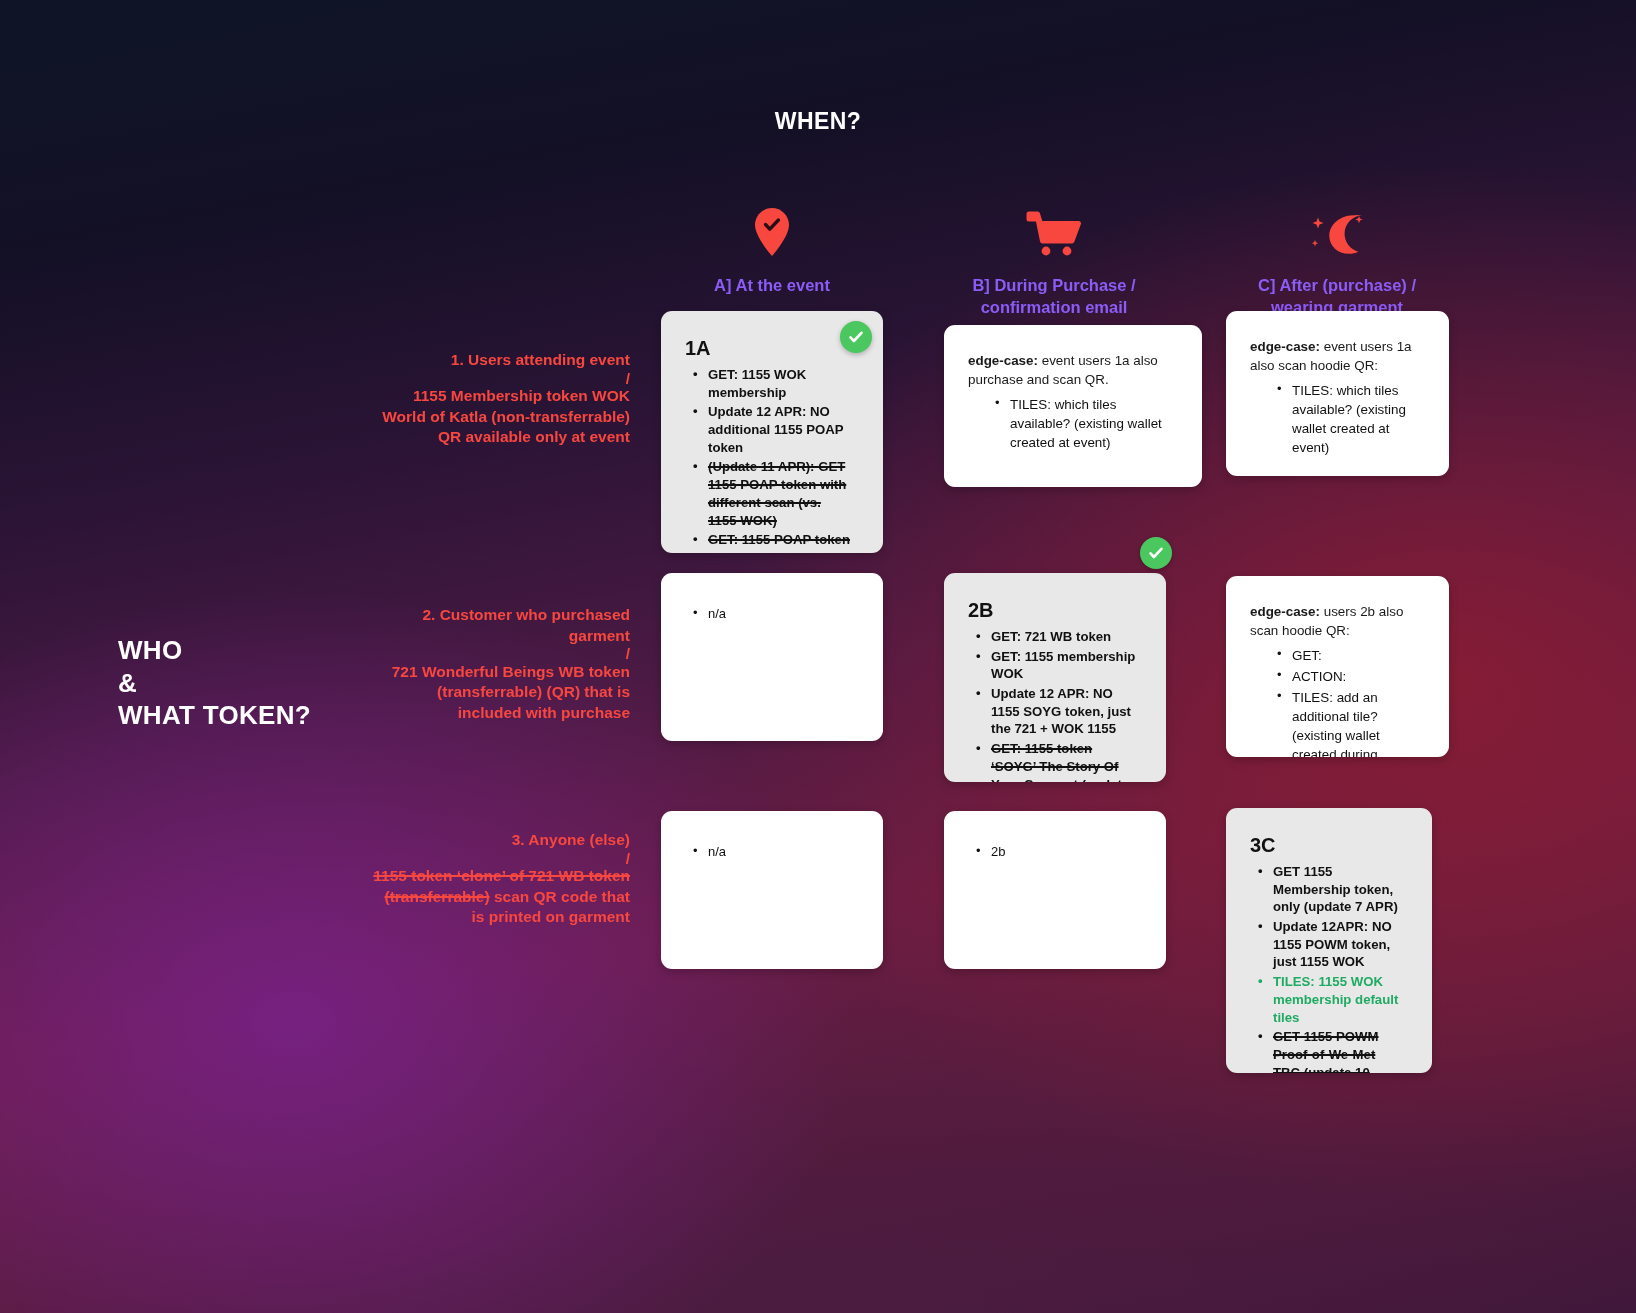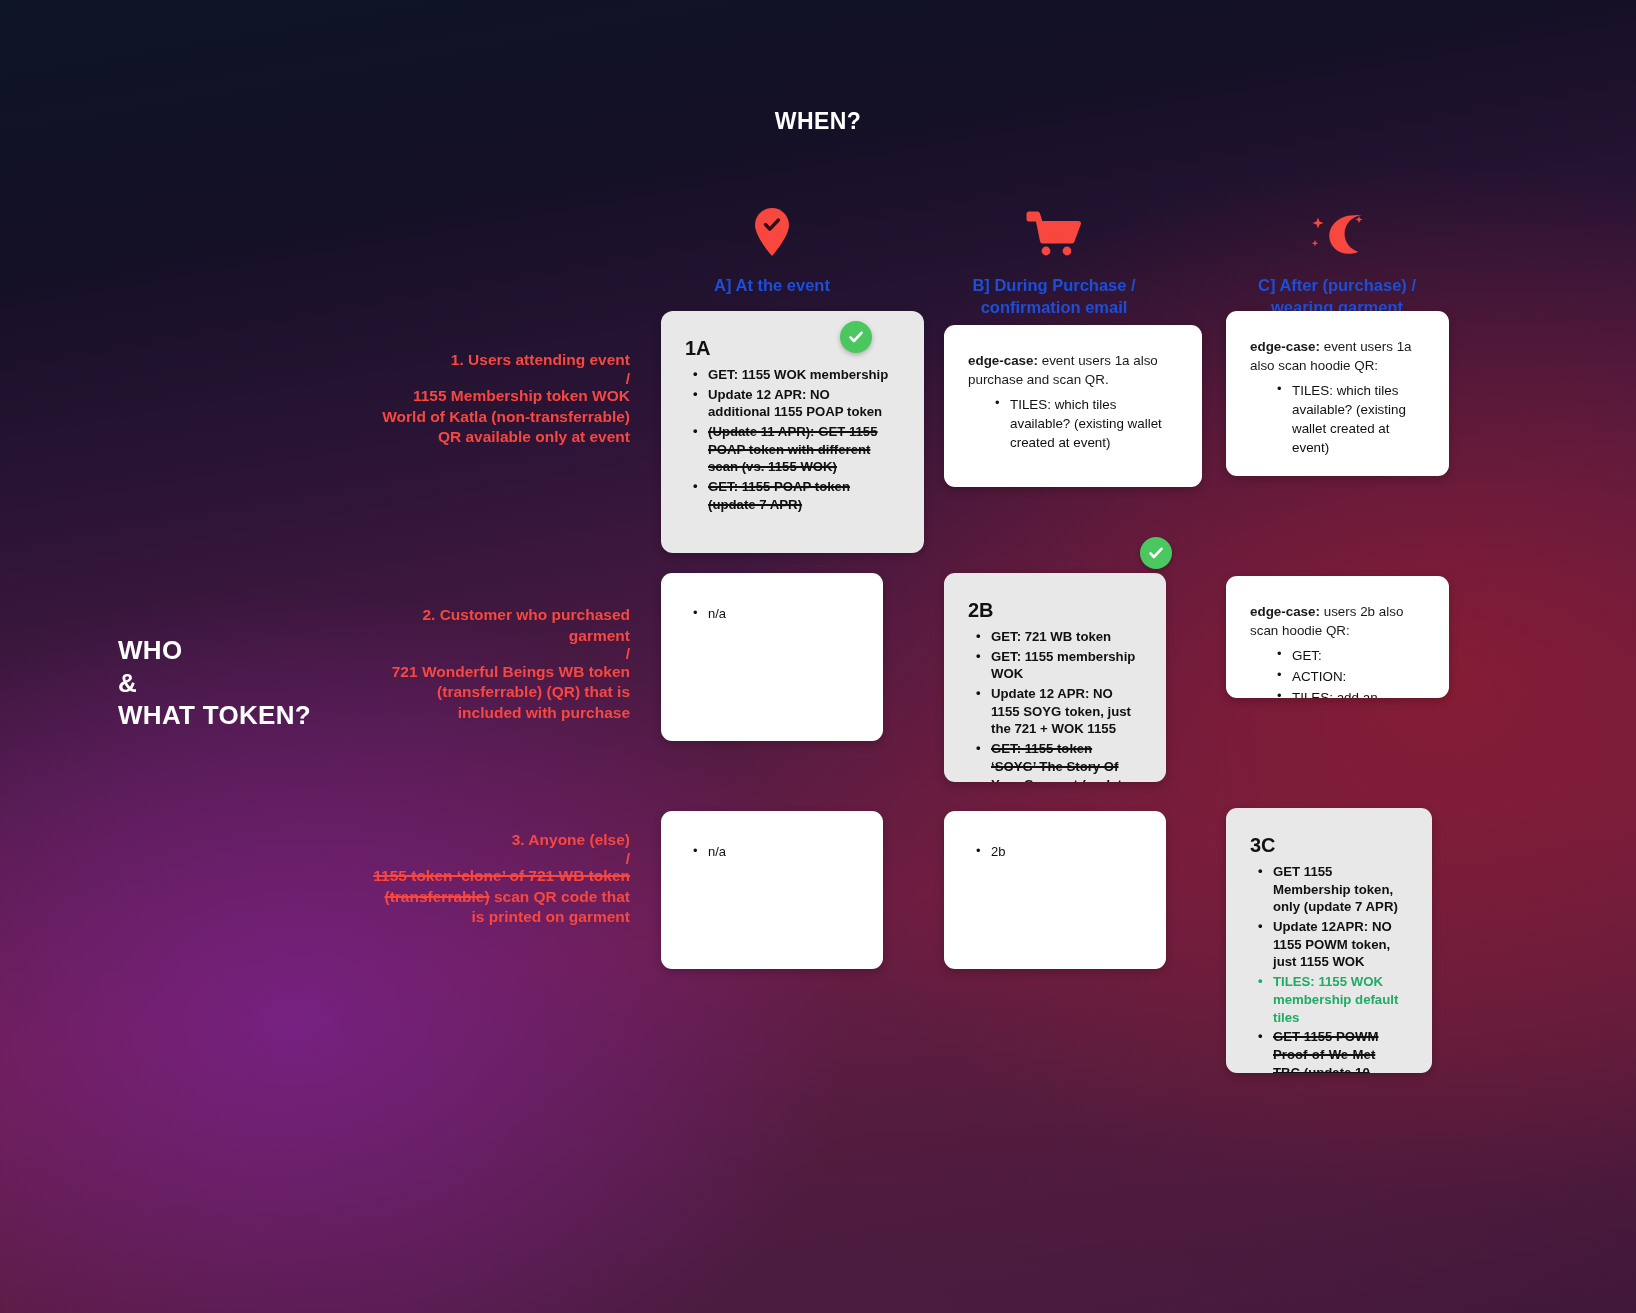--- a/index.html
+++ b/index.html
@@ -31,21 +31,21 @@
     line-height: 1.25; letter-spacing: 0.3px;
   }
 
   
   .col-head {
     position: absolute; width: 270px; text-align: center;
   }
   .col-head .icon { height: 58px; display: flex; align-items: flex-end; justify-content: center; }
   .col-head .lbl {
     margin-top: 18px;
-    color: #1d4ed8; font-size: 16.5px; font-weight: bold; line-height: 1.35;
+    color: #8b5cf6; font-size: 16.5px; font-weight: bold; line-height: 1.35;
   }
   #colA { left: 637px; top: 198px; }
   #colB { left: 919px; top: 198px; }
   #colC { left: 1202px; top: 198px; }
 
   
   .row-label {
     position: absolute; width: 360px; text-align: right;
     color: #f8473f; font-size: 15.5px; font-weight: bold; line-height: 1.33;
   }
@@ -89,26 +89,26 @@
   .card li.ko   { text-decoration: line-through; text-decoration-thickness: 1.6px; font-weight: bold; }
   .card li.green { color: #1fab63; font-weight: bold; }
   .card p.edge {
     font-size: 13.4px; line-height: 1.42; color: #1a1a1a; margin-bottom: 3px;
   }
   .card p.edge b { font-weight: bold; }
   .card ul.indent { margin-left: 25px; }
   .card ul.indent li { font-size: 13.4px; font-weight: normal; line-height: 1.42; }
 
   
-  #card1A { left: 661px; top: 311px; width: 263px; height: 242px; border-radius: 12px; }
+  #card1A { left: 661px; top: 311px; width: 222px; height: 242px; }
   #card1B { left: 944px; top: 325px; width: 258px; height: 162px; }
   #card1C { left: 1226px; top: 311px; width: 223px; height: 165px; }
   #card2A { left: 661px; top: 573px; width: 222px; height: 168px; }
   #card2B { left: 944px; top: 573px; width: 222px; height: 209px; }
-  #card2C { left: 1226px; top: 576px; width: 223px; height: 122px; }
+  #card2C { left: 1226px; top: 576px; width: 223px; height: 181px; }
   #card3A { left: 661px; top: 811px; width: 222px; height: 158px; }
   #card3B { left: 944px; top: 811px; width: 222px; height: 158px; }
   #card3C { left: 1226px; top: 808px; width: 206px; height: 265px; }
 
   
   .check-badge {
     position: absolute;
     width: 32px; height: 32px; border-radius: 50%;
     background: #4ac85f;
     display: flex; align-items: center; justify-content: center;

